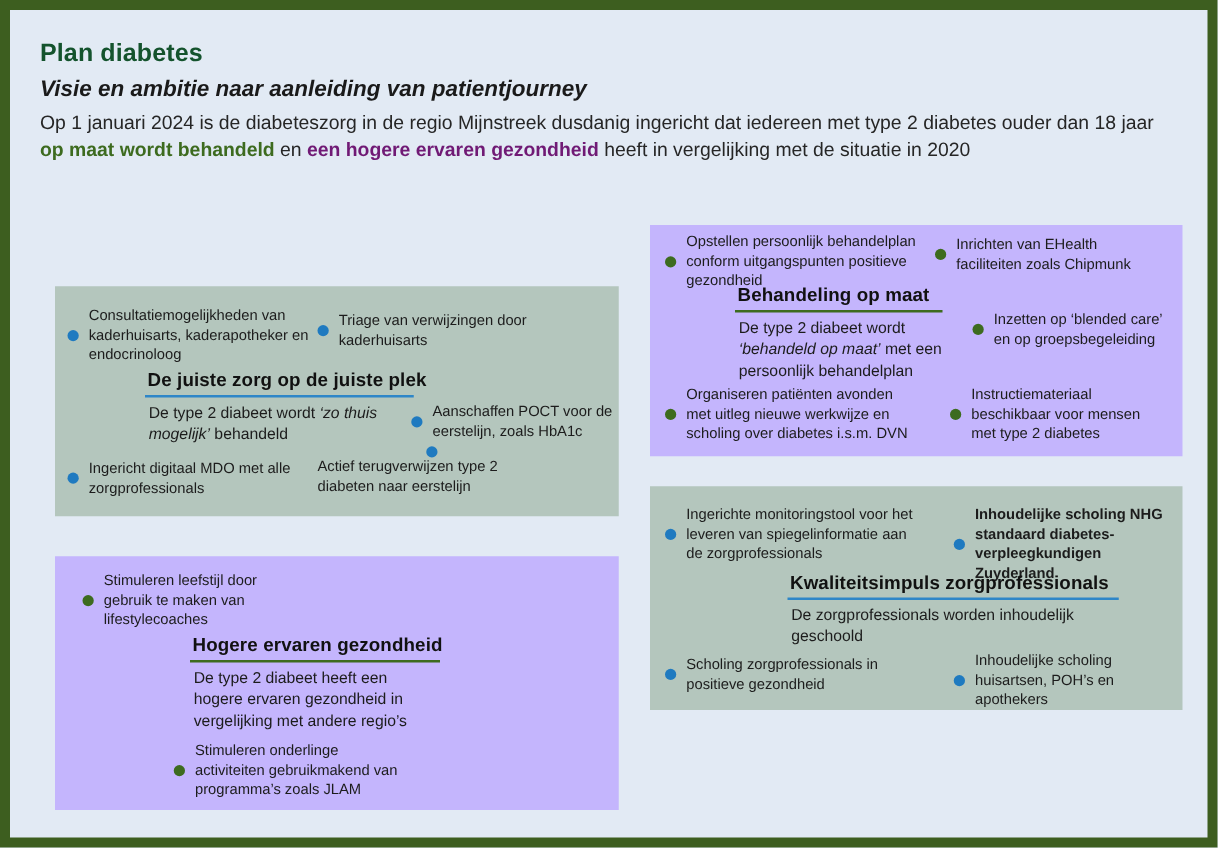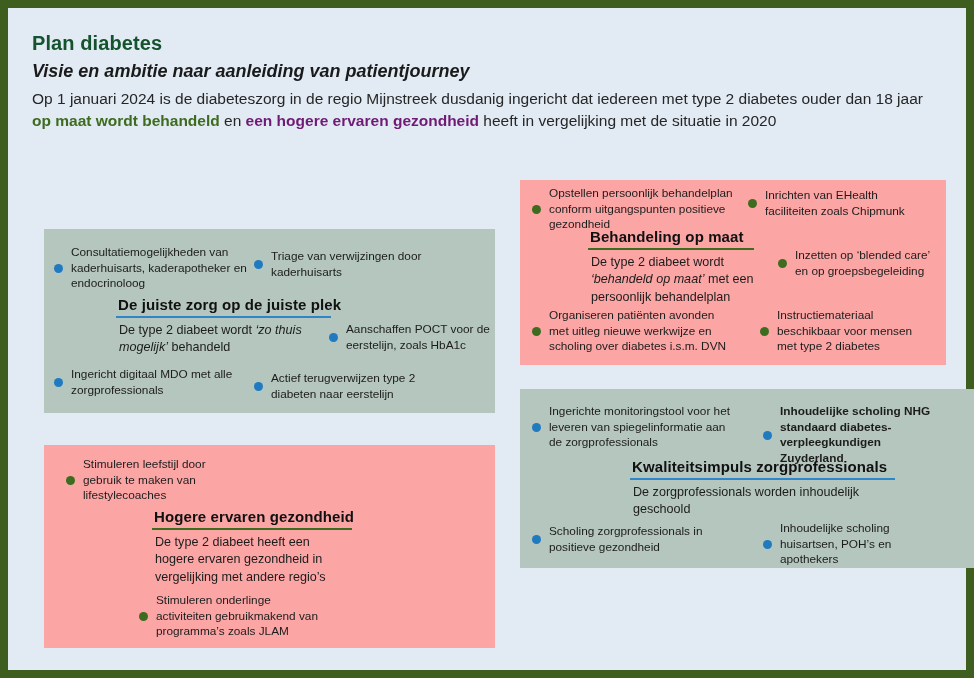--- a/index.html
+++ b/index.html
@@ -27,25 +27,25 @@
   }
   .h-body{
     font-size:15.5px;color:#262626;line-height:1.42;margin-top:5px;
   }
   .hl-green{color:#3d6b1f;font-weight:bold;}
   .hl-blue{color:#701a75;font-weight:bold;}
 
   
   .box{position:absolute;}
   .box-gray{background:#b4c6bd;}
-  .box-blue{background:#fca5a5;}
+  .box-blue{background:#c4b5fd;}
 
   #box-tl{left:36px;top:221px;width:451px;height:184px;}
   #box-tr{left:512px;top:172px;width:426px;height:185px;}
-  #box-br{left:512px;top:381px;width:426px;height:179px;padding-left:28px;}
+  #box-br{left:512px;top:381px;width:426px;height:179px;}
   #box-bl{left:36px;top:437px;width:451px;height:203px;}
 
   
   .item{position:absolute;display:flex;align-items:center;}
   .dot{
     width:9px;height:9px;border-radius:50%;
     flex:0 0 9px;margin-right:8px;
   }
   .dot-blue{background:#1f7ac0;}
   .dot-green{background:#3d6b1f;}
@@ -95,21 +95,21 @@
     <div class="item" style="left:285px;top:93px;width:162px;">
       <span class="dot dot-blue"></span>
       <span class="txt">Aanschaffen POCT voor de eerstelijn, zoals HbA1c</span>
     </div>
 
     <div class="item" style="left:10px;top:138px;width:190px;">
       <span class="dot dot-blue"></span>
       <span class="txt">Ingericht digitaal MDO met alle zorgprofessionals</span>
     </div>
 
-    <div class="item" style="left:210px;top:142px;width:190px;">
+    <div class="item" style="left:210px;top:128px;width:190px;flex-direction:column;">
       <span class="dot dot-blue"></span>
       <span class="txt">Actief terugverwijzen type 2 diabeten naar eerstelijn</span>
     </div>
 
     <div class="cblock" style="left:72px;top:67px;width:215px;">
       <h3>De juiste zorg op de juiste plek</h3>
       <div class="rule rule-blue"></div>
       <div class="desc"><span>De type 2 diabeet wordt </span><span class="it">‘zo thuis mogelijk’</span><span> behandeld</span></div>
     </div>
   </div>

